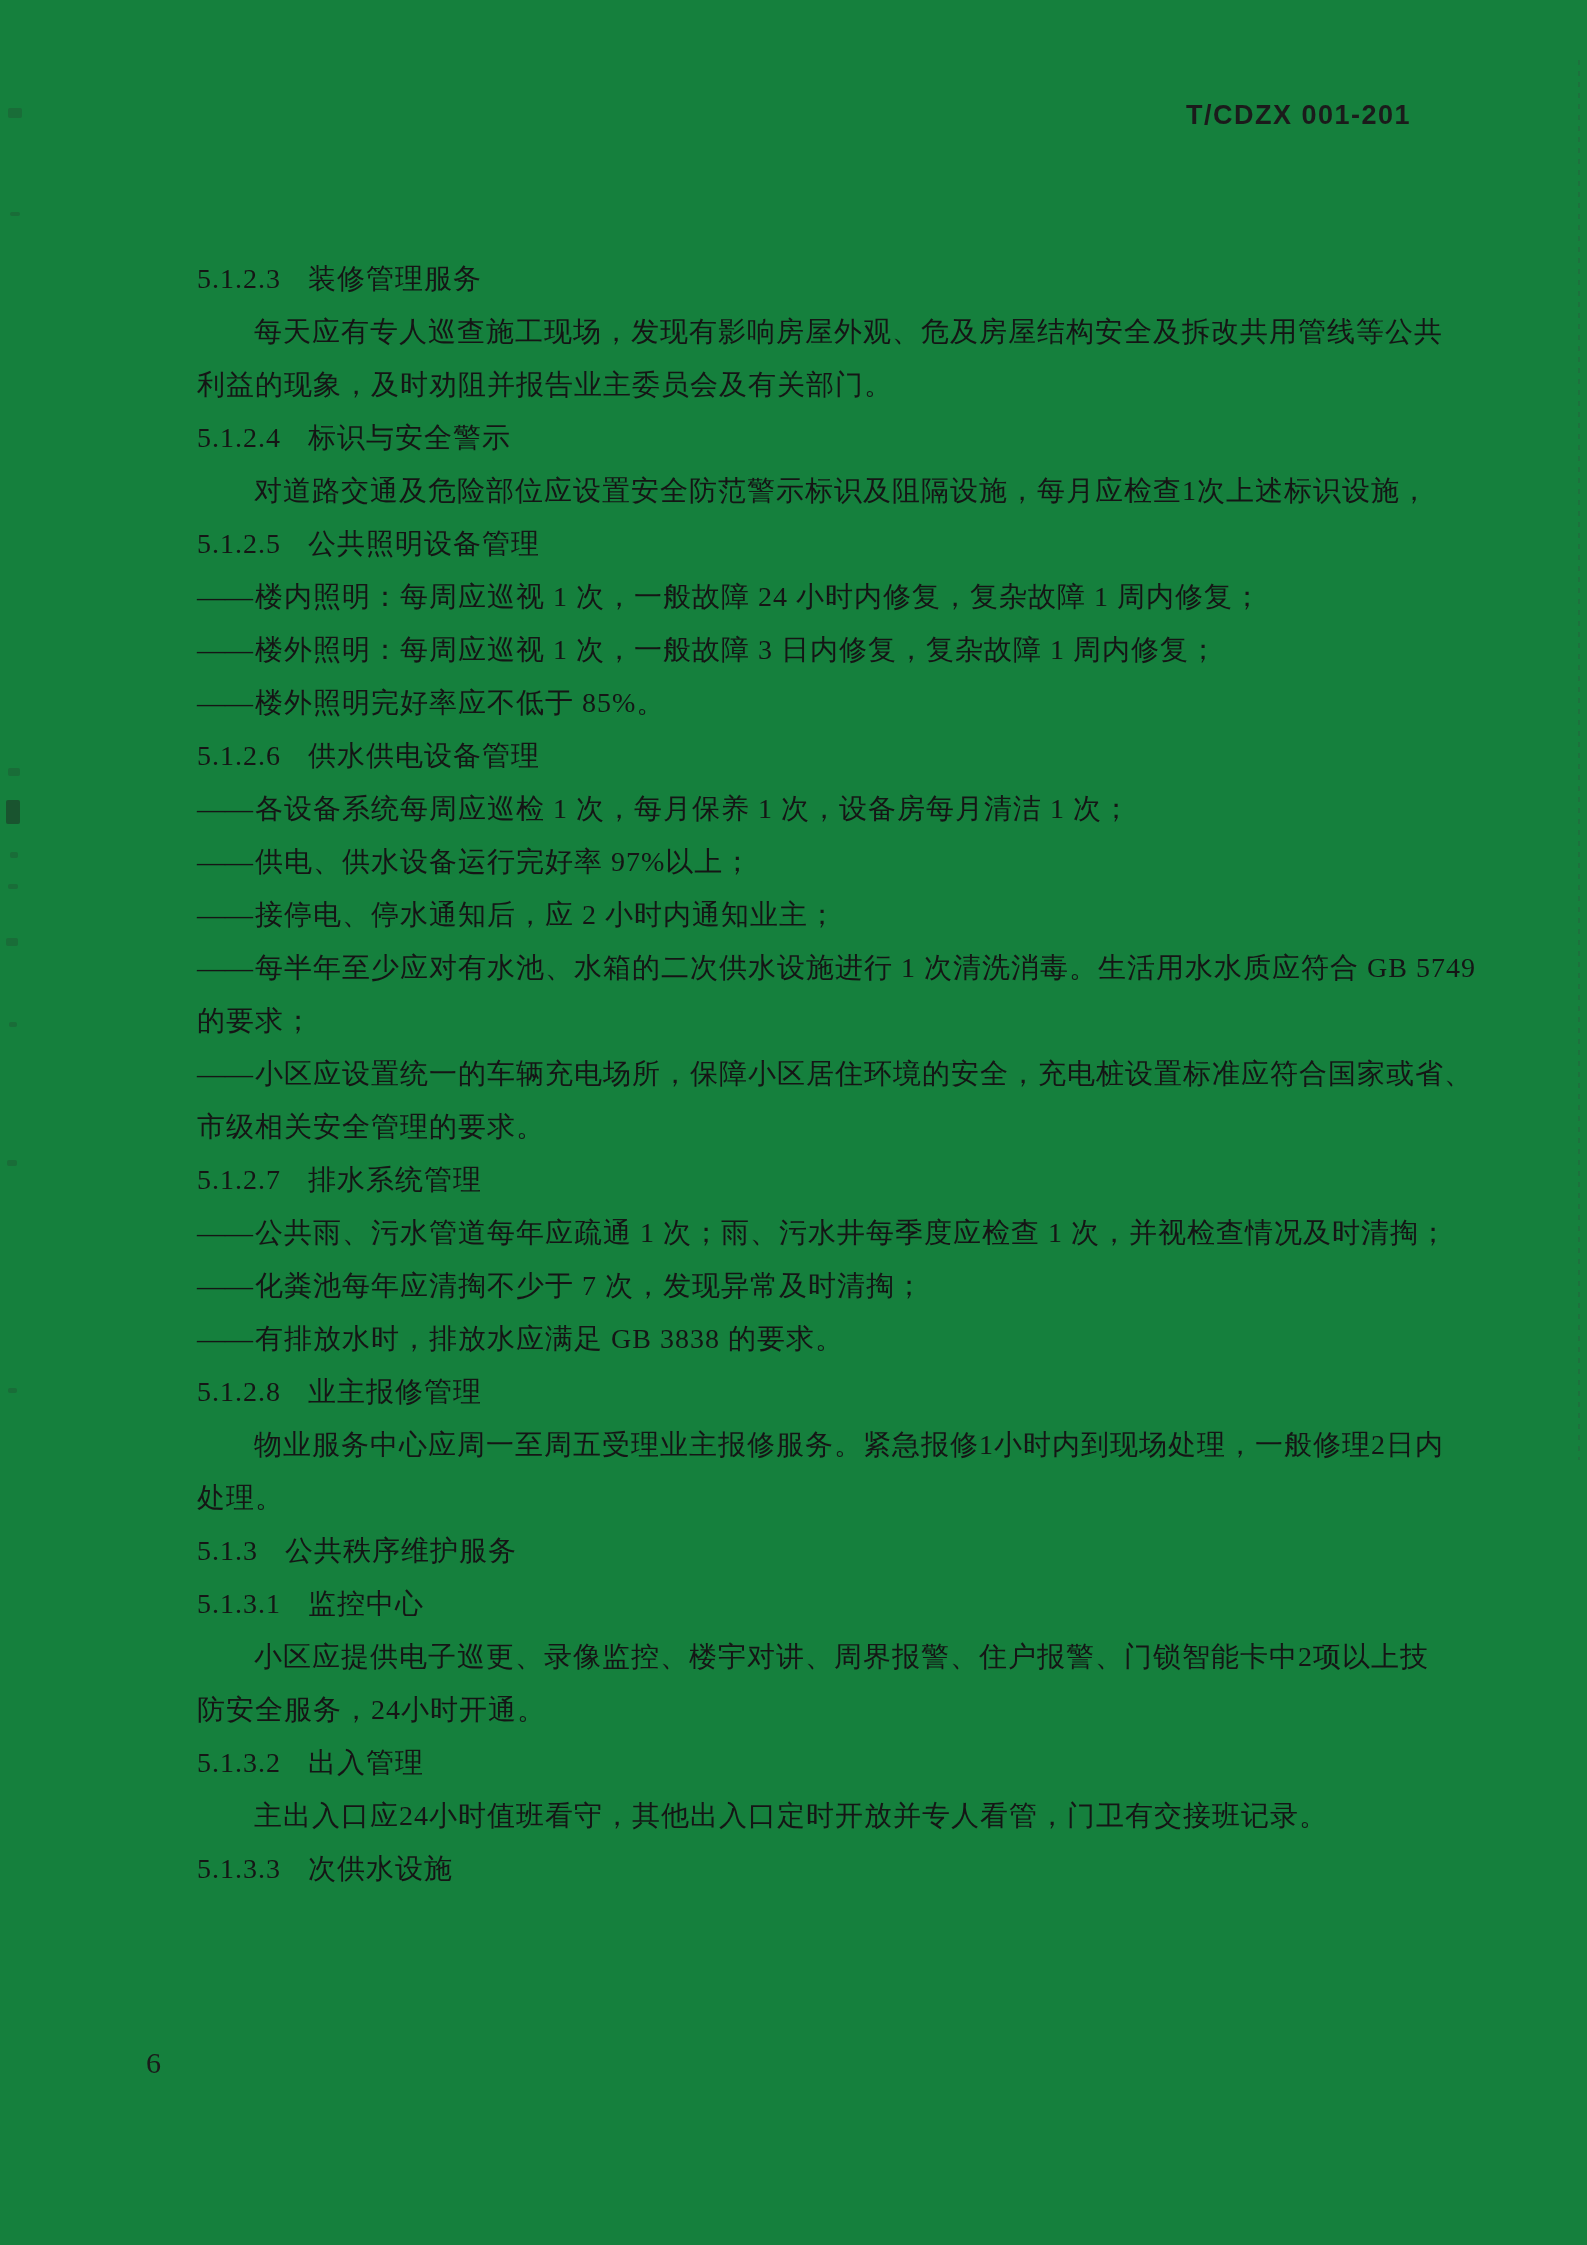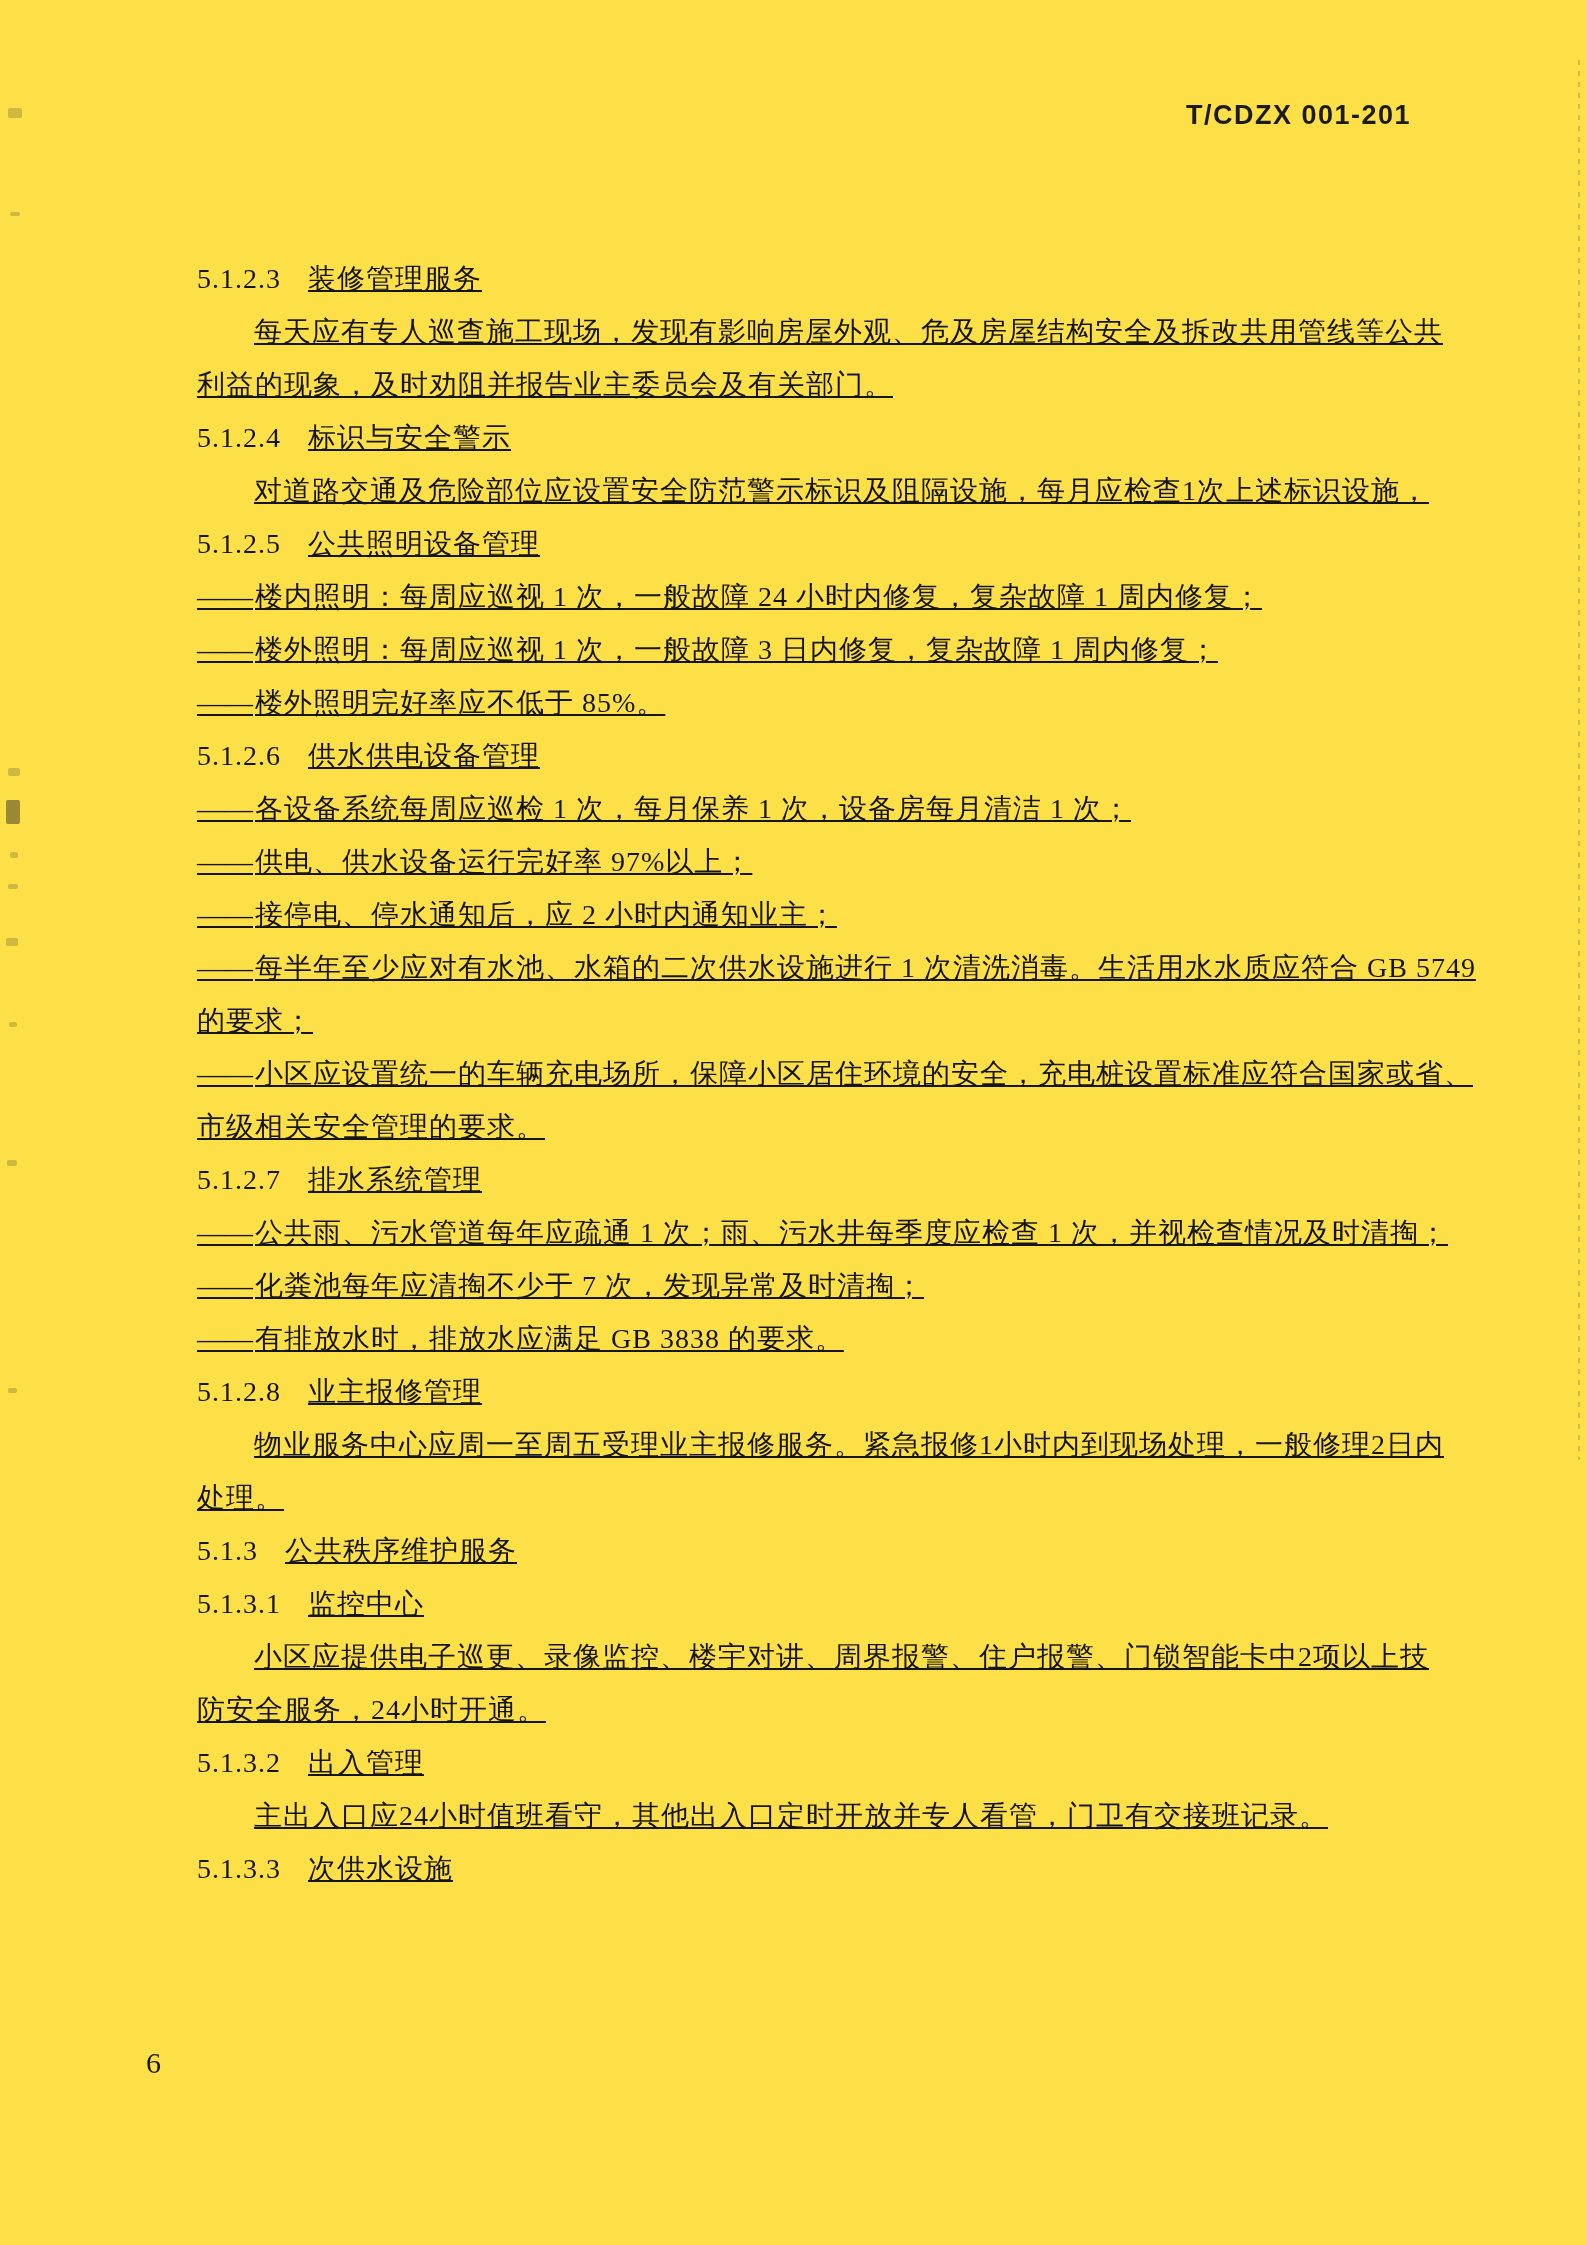--- a/index.html
+++ b/index.html
@@ -6,41 +6,40 @@
   html, body { margin: 0; padding: 0; }
   body {
     width: 1587px; height: 2245px;
     background: #ffffff;
     font-family: "Liberation Serif", "DejaVu Serif", serif;
     color: #161616;
   }
   .page {
     position: relative;
     width: 1587px; height: 2245px;
-    background: #fde047;
+    background: #15803d;
     overflow: hidden;
   }
   .doc-header {
     position: absolute;
     top: 100px; left: 1186px;
     font-family: "Liberation Sans", "DejaVu Sans", sans-serif;
     font-size: 27px;
     font-weight: bold;
     letter-spacing: 1.5px;
     color: #1b1b1b;
     white-space: nowrap;
   }
   .doc-body {
     position: absolute;
     top: 252px; left: 197px;
     width: 1270px;
     font-size: 28px;
     letter-spacing: 1px;
     color: #151515;
-    text-decoration: underline;
   }
   .line {
     height: 53px;
     line-height: 53px;
     white-space: nowrap;
   }
   .line.para_first { padding-left: 57px; }
   .line.heading .sec-num {
     display: inline-block;
     margin-right: 27px;

